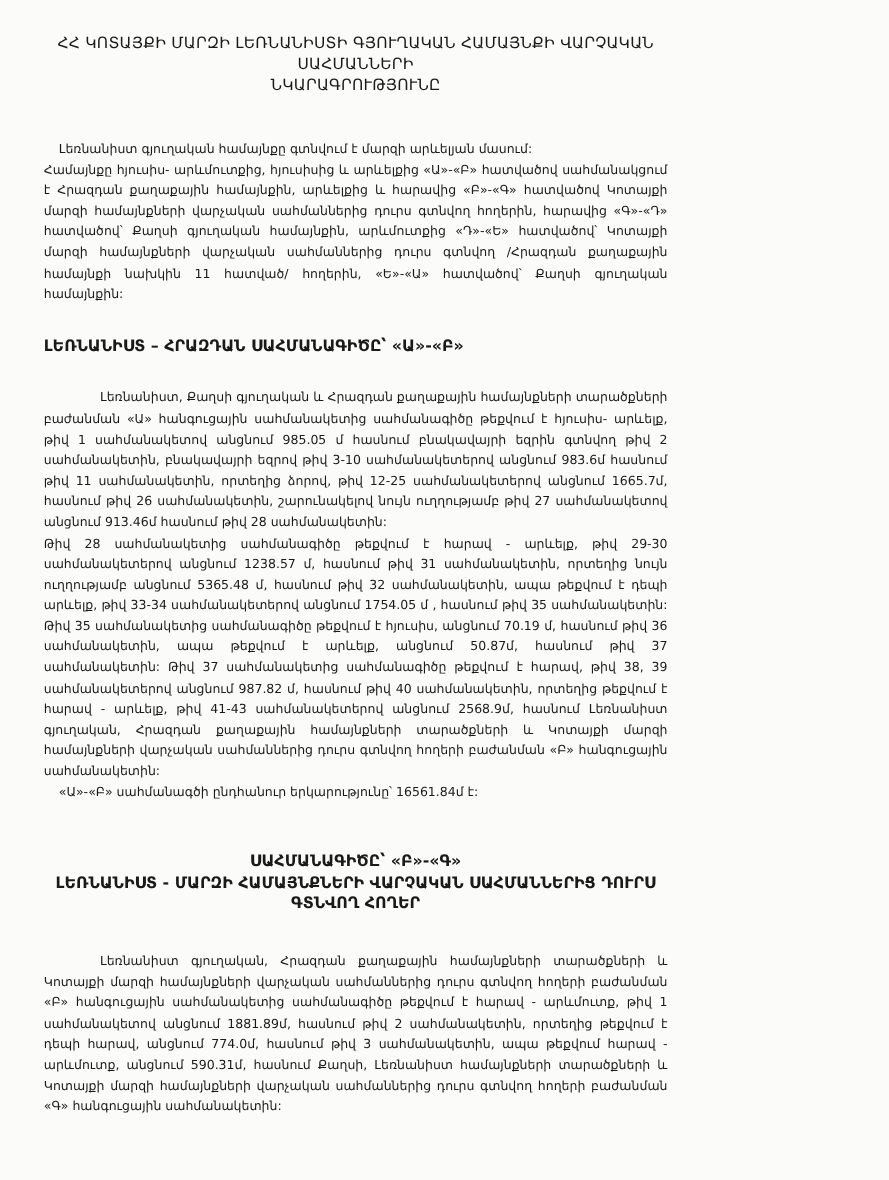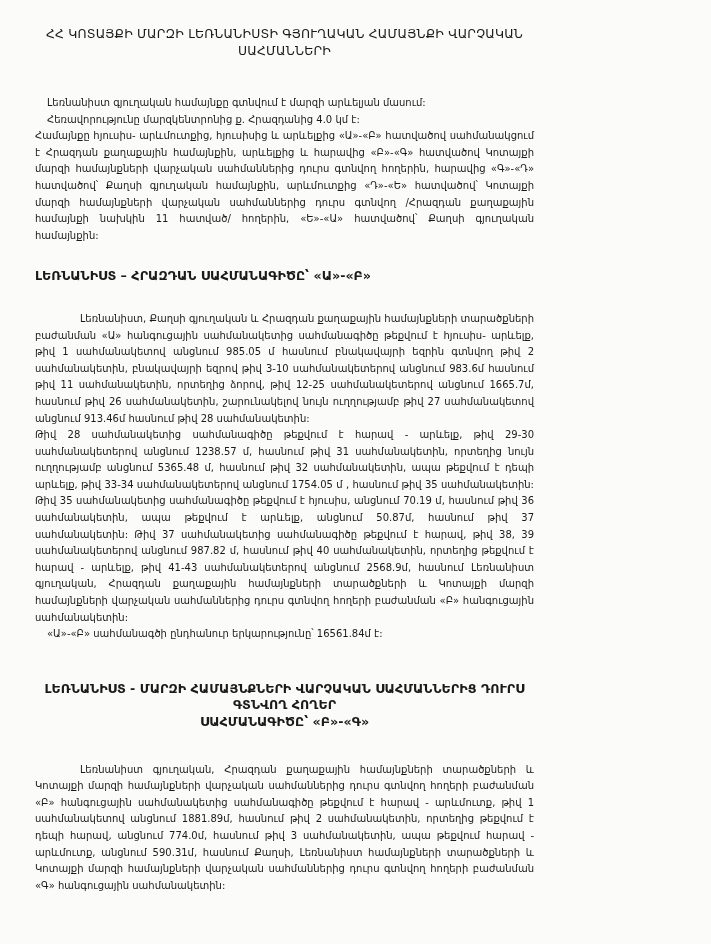--- a/index.html
+++ b/index.html
@@ -48,32 +48,32 @@
   }
   .sec-heading-2 .h-line { display: block; }
 </style>
 </head>
 <body>
 
 <div class="page">
 
   <header class="doc-title">
     <div>ՀՀ ԿՈՏԱՅՔԻ ՄԱՐԶԻ ԼԵՌՆԱՆԻՍՏԻ ԳՅՈՒՂԱԿԱՆ ՀԱՄԱՅՆՔԻ ՎԱՐՉԱԿԱՆ ՍԱՀՄԱՆՆԵՐԻ</div>
+    <div>ՆԿԱՐԱԳՐՈՒԹՅՈՒՆԸ</div>
   </header>
 
   <p class="body-text p-indent-sm">Լեռնանիստ գյուղական համայնքը գտնվում է մարզի արևելյան մասում:</p>
-  <p class="body-text p-indent-sm">Հեռավորությունը մարզկենտրոնից ք. Հրազդանից 4.0 կմ է:</p>
   <p class="body-text">Համայնքը հյուսիս- արևմուտքից, հյուսիսից և արևելքից «Ա»-«Բ» հատվածով սահմանակցում է Հրազդան քաղաքային համայնքին, արևելքից և հարավից «Բ»-«Գ» հատվածով Կոտայքի մարզի համայնքների վարչական սահմաններից դուրս գտնվող հողերին, հարավից «Գ»-«Դ» հատվածով՝ Քաղսի գյուղական համայնքին, արևմուտքից «Դ»-«Ե» հատվածով՝ Կոտայքի մարզի համայնքների վարչական սահմաններից դուրս գտնվող /Հրազդան քաղաքային համայնքի նախկին 11 հատված/ հողերին, «Ե»-«Ա» հատվածով՝ Քաղսի գյուղական համայնքին:</p>
 
   <h2 class="sec-heading">ԼԵՌՆԱՆԻՍՏ – ՀՐԱԶԴԱՆ ՍԱՀՄԱՆԱԳԻԾԸ՝ «Ա»-«Բ»</h2>
 
   <p class="body-text p-indent">Լեռնանիստ, Քաղսի գյուղական և Հրազդան քաղաքային համայնքների տարածքների բաժանման «Ա» հանգուցային սահմանակետից սահմանագիծը թեքվում է հյուսիս- արևելք, թիվ 1 սահմանակետով անցնում 985.05 մ հասնում բնակավայրի եզրին գտնվող թիվ 2 սահմանակետին, բնակավայրի եզրով թիվ 3-10 սահմանակետերով անցնում 983.6մ հասնում թիվ 11 սահմանակետին, որտեղից ձորով, թիվ 12-25 սահմանակետերով անցնում 1665.7մ, հասնում թիվ 26 սահմանակետին, շարունակելով նույն ուղղությամբ թիվ 27 սահմանակետով անցնում 913.46մ հասնում թիվ 28 սահմանակետին:</p>
   <p class="body-text">Թիվ 28 սահմանակետից սահմանագիծը թեքվում է հարավ - արևելք, թիվ 29-30 սահմանակետերով անցնում 1238.57 մ, հասնում թիվ 31 սահմանակետին, որտեղից նույն ուղղությամբ անցնում 5365.48 մ, հասնում թիվ 32 սահմանակետին, ապա թեքվում է դեպի արևելք, թիվ 33-34 սահմանակետերով անցնում 1754.05 մ , հասնում թիվ 35 սահմանակետին: Թիվ 35 սահմանակետից սահմանագիծը թեքվում է հյուսիս, անցնում 70.19 մ, հասնում թիվ 36 սահմանակետին, ապա թեքվում է արևելք, անցնում 50.87մ, հասնում թիվ 37 սահմանակետին: Թիվ 37 սահմանակետից սահմանագիծը թեքվում է հարավ, թիվ 38, 39 սահմանակետերով անցնում 987.82 մ, հասնում թիվ 40 սահմանակետին, որտեղից թեքվում է հարավ - արևելք, թիվ 41-43 սահմանակետերով անցնում 2568.9մ, հասնում Լեռնանիստ գյուղական, Հրազդան քաղաքային համայնքների տարածքների և Կոտայքի մարզի համայնքների վարչական սահմաններից դուրս գտնվող հողերի բաժանման «Բ» հանգուցային սահմանակետին:</p>
   <p class="body-text p-indent-sm">«Ա»-«Բ» սահմանագծի ընդհանուր երկարությունը՝ 16561.84մ է:</p>
 
   <h2 class="sec-heading-2">
+    <span class="h-line">ՍԱՀՄԱՆԱԳԻԾԸ՝ «Բ»-«Գ»</span>
     <span class="h-line">ԼԵՌՆԱՆԻՍՏ - ՄԱՐԶԻ ՀԱՄԱՅՆՔՆԵՐԻ ՎԱՐՉԱԿԱՆ ՍԱՀՄԱՆՆԵՐԻՑ ԴՈՒՐՍ ԳՏՆՎՈՂ ՀՈՂԵՐ</span>
-    <span class="h-line">ՍԱՀՄԱՆԱԳԻԾԸ՝ «Բ»-«Գ»</span>
   </h2>
 
   <p class="body-text p-indent">Լեռնանիստ գյուղական, Հրազդան քաղաքային համայնքների տարածքների և Կոտայքի մարզի համայնքների վարչական սահմաններից դուրս գտնվող հողերի բաժանման «Բ» հանգուցային սահմանակետից սահմանագիծը թեքվում է հարավ - արևմուտք, թիվ 1 սահմանակետով անցնում 1881.89մ, հասնում թիվ 2 սահմանակետին, որտեղից թեքվում է դեպի հարավ, անցնում 774.0մ, հասնում թիվ 3 սահմանակետին, ապա թեքվում հարավ - արևմուտք, անցնում 590.31մ, հասնում Քաղսի, Լեռնանիստ համայնքների տարածքների և Կոտայքի մարզի համայնքների վարչական սահմաններից դուրս գտնվող հողերի բաժանման «Գ» հանգուցային սահմանակետին:</p>
 
 </div>
 
 </body></html>

